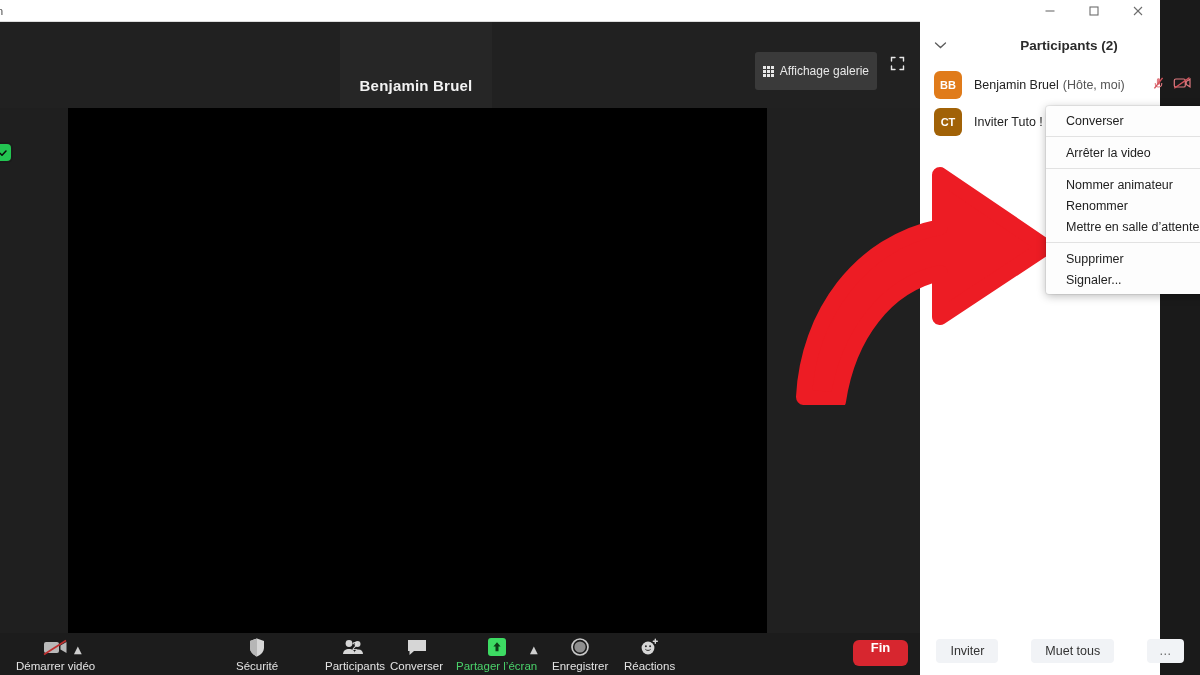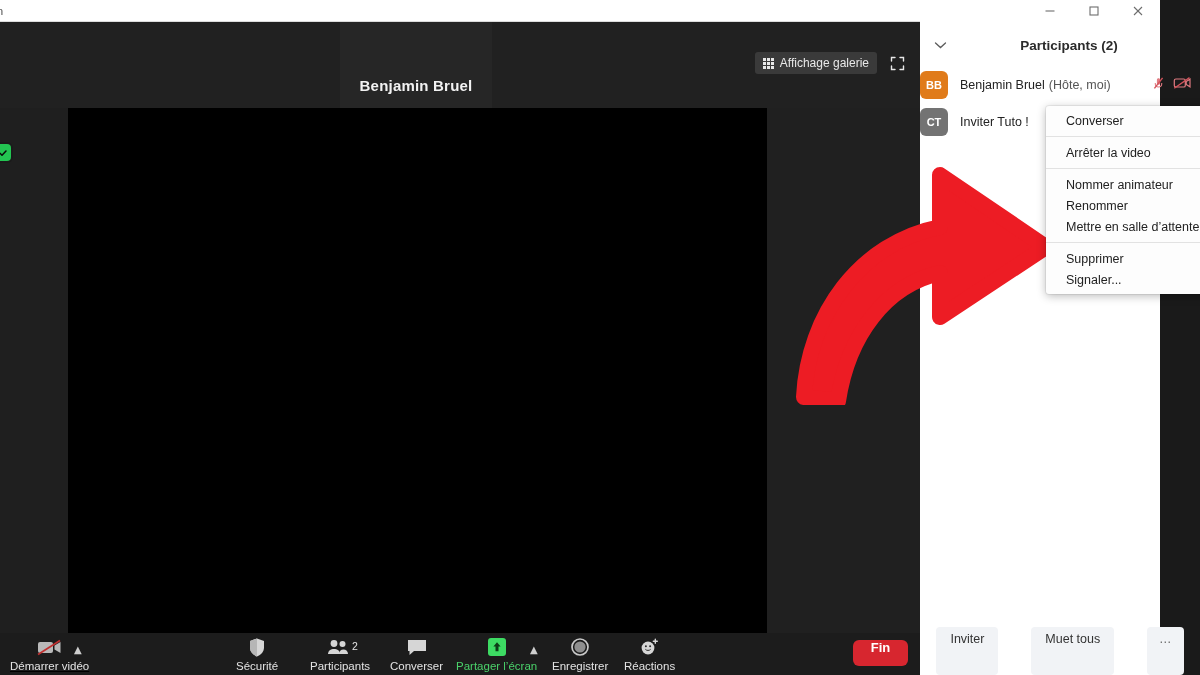--- a/index.html
+++ b/index.html
@@ -36,21 +36,21 @@
     position:absolute;left:340px;top:55px;width:152px;text-align:center;
     color:#f2f2f2;font-size:15px;font-weight:bold;letter-spacing:.2px;
   }
   #thumb-mic-off{
     position:absolute;left:348px;top:92px;width:14px;height:14px;
   }
 
   #gallery-btn{
     position:absolute;right:43px;top:30px;height:22px;
     background:#3a3a3a;border-radius:3px;display:flex;align-items:center;
-    padding:0 8px;gap:6px;cursor:pointer;
+    padding:8px 8px;gap:6px;cursor:pointer;
   }
   #gallery-btn .lbl{color:#e8e8e8;font-size:12px;white-space:nowrap;}
   .grid-icon{display:grid;grid-template-columns:repeat(3,3px);
     grid-template-rows:repeat(3,3px);gap:1px;}
   .grid-icon i{background:#e8e8e8;display:block;width:3px;height:3px;}
   #fullscreen-btn{
     position:absolute;right:12px;top:30px;width:22px;height:22px;
     display:flex;align-items:center;justify-content:center;cursor:pointer;
   }
 
@@ -120,21 +120,21 @@
   #panel-collapse{
     width:40px;height:30px;display:flex;align-items:center;
     justify-content:center;cursor:pointer;
   }
   #panel-title{
     flex:1;text-align:center;font-size:13.5px;font-weight:bold;color:#2b2b2b;
     margin-left:-22px;
   }
   .prow{
     position:absolute;left:0;width:280px;height:38px;display:flex;
-    align-items:center;padding-left:0;box-sizing:border-box;
+    align-items:center;padding-left:14px;box-sizing:border-box;
   }
   .avatar{
     width:28px;height:28px;border-radius:6px;color:#fff;font-size:11px;
     font-weight:bold;display:flex;align-items:center;justify-content:center;
     flex-shrink:0;
   }
   .pname{font-size:12.5px;color:#222;margin-left:12px;white-space:nowrap;}
   .pmeta{font-size:12.5px;color:#555;margin-left:4px;white-space:nowrap;}
   .prow-icons{position:absolute;right:8px;display:flex;gap:7px;align-items:center;}
 
@@ -147,21 +147,21 @@
   }
   .mi{
     height:21px;display:flex;align-items:center;padding-left:20px;
     font-size:12.5px;color:#222;cursor:pointer;white-space:nowrap;
   }
   .msep{height:1px;background:#e2e2e2;margin:5px 0 5px 0;}
 
   
   #panel-footer{
     position:absolute;left:0;bottom:0;width:280px;height:48px;
-    display:flex;justify-content:space-around;
+    display:flex;align-items:center;justify-content:space-around;
   }
   .fbtn{
     background:#f1f3f6;border-radius:4px;padding:5px 14px;font-size:12.5px;
     color:#333;cursor:pointer;white-space:nowrap;
   }
   .fbtn.dots{padding:5px 12px;color:#666;}
 
   
   #arrow{position:absolute;left:790px;top:165px;width:270px;height:240px;z-index:30;
     pointer-events:none;}
@@ -217,21 +217,21 @@
     <svg width="10" height="10" viewBox="0 0 10 10">
       <path d="M2 5.2l2 2 4-4.2" stroke="#0a0a0a" stroke-width="1.5" fill="none" stroke-linecap="round" stroke-linejoin="round"></path>
     </svg>
   </div>
 
   <div id="clipped-name">ic Tuto !</div>
 </div>
 
 <div id="toolbar">
 
-  <div class="tool" style="left:10px;text-decoration:underline;">
+  <div class="tool" style="left:16px;">
     <span class="ic">
       <svg width="28" height="19" viewBox="0 0 28 19">
         <rect x="2" y="4" width="15" height="11" rx="2" fill="#b9b9b9"></rect>
         <path d="M18.5 7.5L24.5 4v11l-6-3.5z" fill="#b9b9b9"></path>
         <line x1="2" y1="16.5" x2="24" y2="2.5" stroke="#c03030" stroke-width="1.7"></line>
       </svg>
     </span>
     <span class="lbl">Démarrer vidéo</span>
   </div>
   <span class="caret" style="left:74px;">▲</span>
@@ -239,21 +239,21 @@
   <div class="tool" style="left:236px;text-align:center;">
     <span class="ic">
       <svg width="20" height="21" viewBox="0 0 20 21">
         <path d="M10 1.5l7 2.6v6.2c0 4.6-3 7.6-7 9.2-4-1.6-7-4.6-7-9.2V4.1z" fill="#d6d6d6"></path>
         <path d="M10 1.5v18c-4-1.6-7-4.6-7-9.2V4.1z" fill="#b6b6b6"></path>
       </svg>
     </span>
     <span class="lbl">Sécurité</span>
   </div>
 
-  <div class="tool" style="left:310px;">
+  <div class="tool" style="left:325px;">
     <span class="ic">
       <svg width="30" height="19" viewBox="0 0 30 19">
         <circle cx="9" cy="5.5" r="3.4" fill="#d6d6d6"></circle>
         <circle cx="17.5" cy="6" r="3" fill="#d6d6d6"></circle>
         <path d="M3 16c0-3.1 2.7-5 6-5s6 1.9 6 5z" fill="#d6d6d6"></path>
         <path d="M14 16c0-2.8 1.9-4.6 4.5-4.6S23 13.2 23 16z" fill="#d6d6d6"></path>
       </svg>
     </span>
     <span class="lbl">Participants</span>
   </div>
@@ -353,21 +353,21 @@
         <svg width="19" height="14" viewBox="0 0 19 14">
           <rect x="1.3" y="3" width="11" height="8" rx="1.6" fill="none" stroke="#e07a80" stroke-width="1.2"></rect>
           <path d="M13.2 5.6L17 3.2v7.6l-3.8-2.4z" fill="none" stroke="#e07a80" stroke-width="1.2"></path>
           <line x1="1.3" y1="12.2" x2="16.5" y2="1.6" stroke="#d4545c" stroke-width="1.3"></line>
         </svg>
       </span>
     </span>
   </div>
 
   <div class="prow" style="top:103px;">
-    <div class="avatar" style="background:#737373;">CT</div>
+    <div class="avatar" style="background:#a16207;">CT</div>
     <span class="pname">Inviter Tuto !</span>
   </div>
 
   <div id="ctxmenu">
     <div class="mi">Converser</div>
     <div class="msep"></div>
     <div class="mi">Arrêter la video</div>
     <div class="msep"></div>
     <div class="mi">Nommer animateur</div>
     <div class="mi">Renommer</div>

